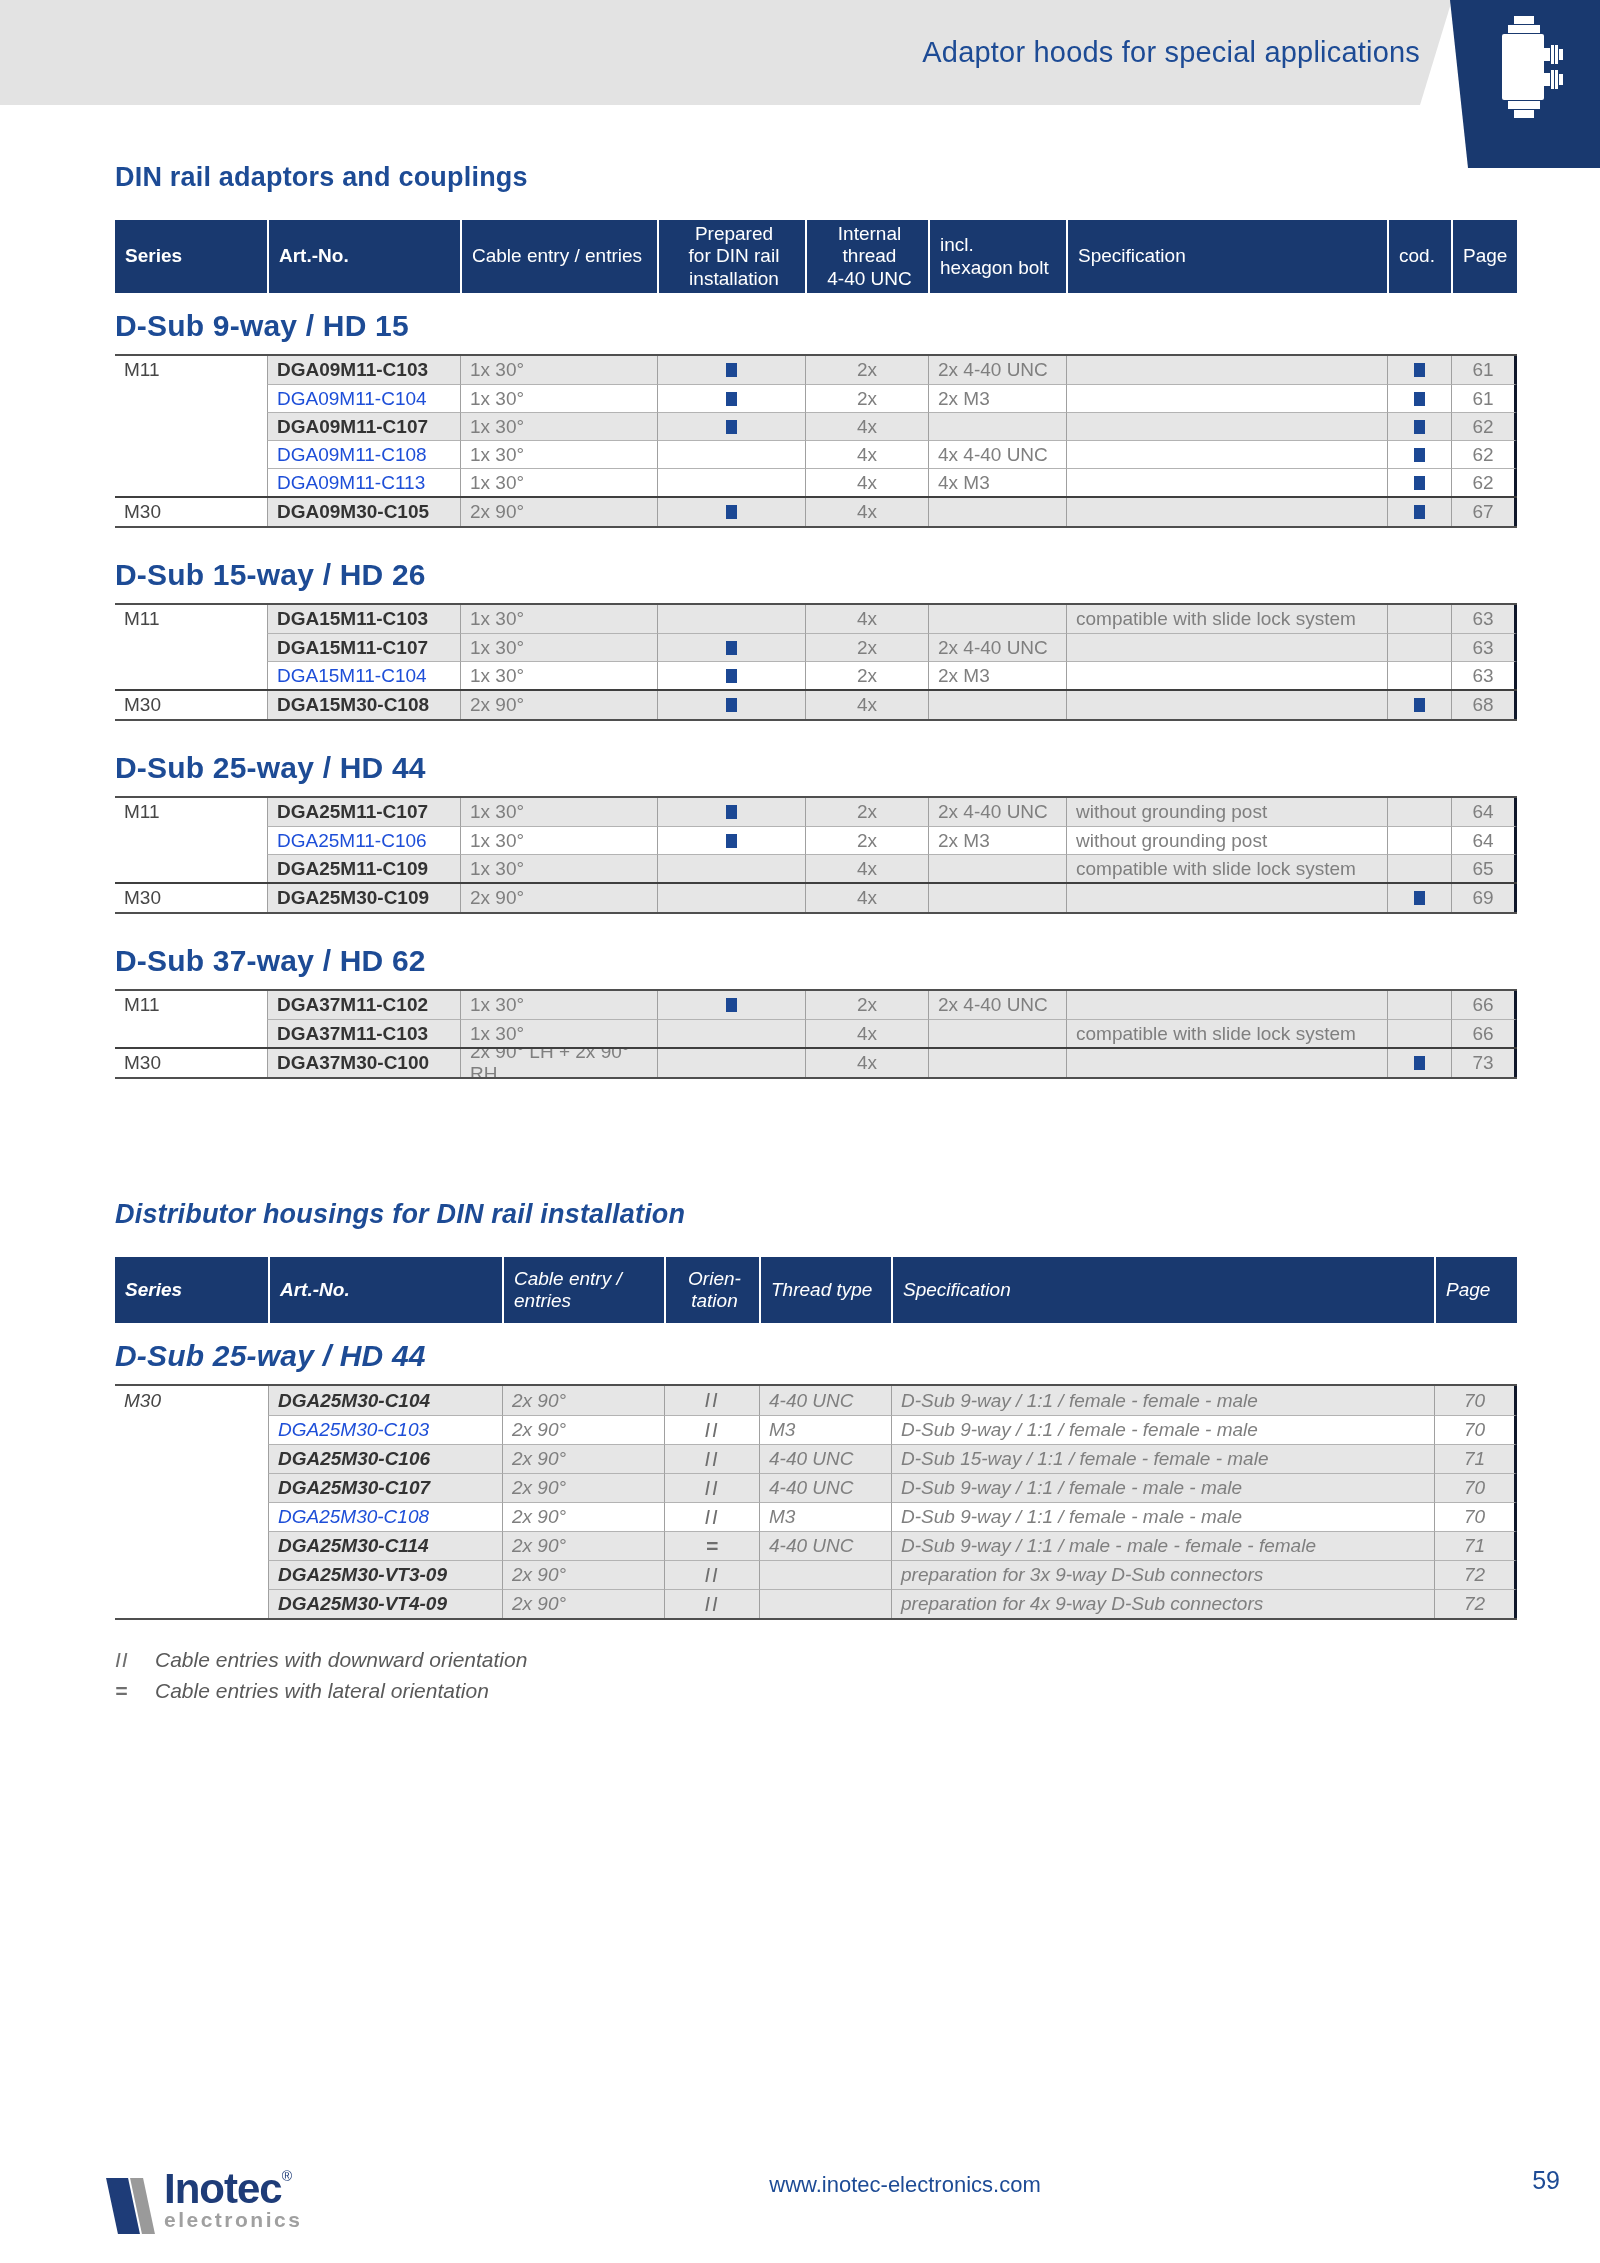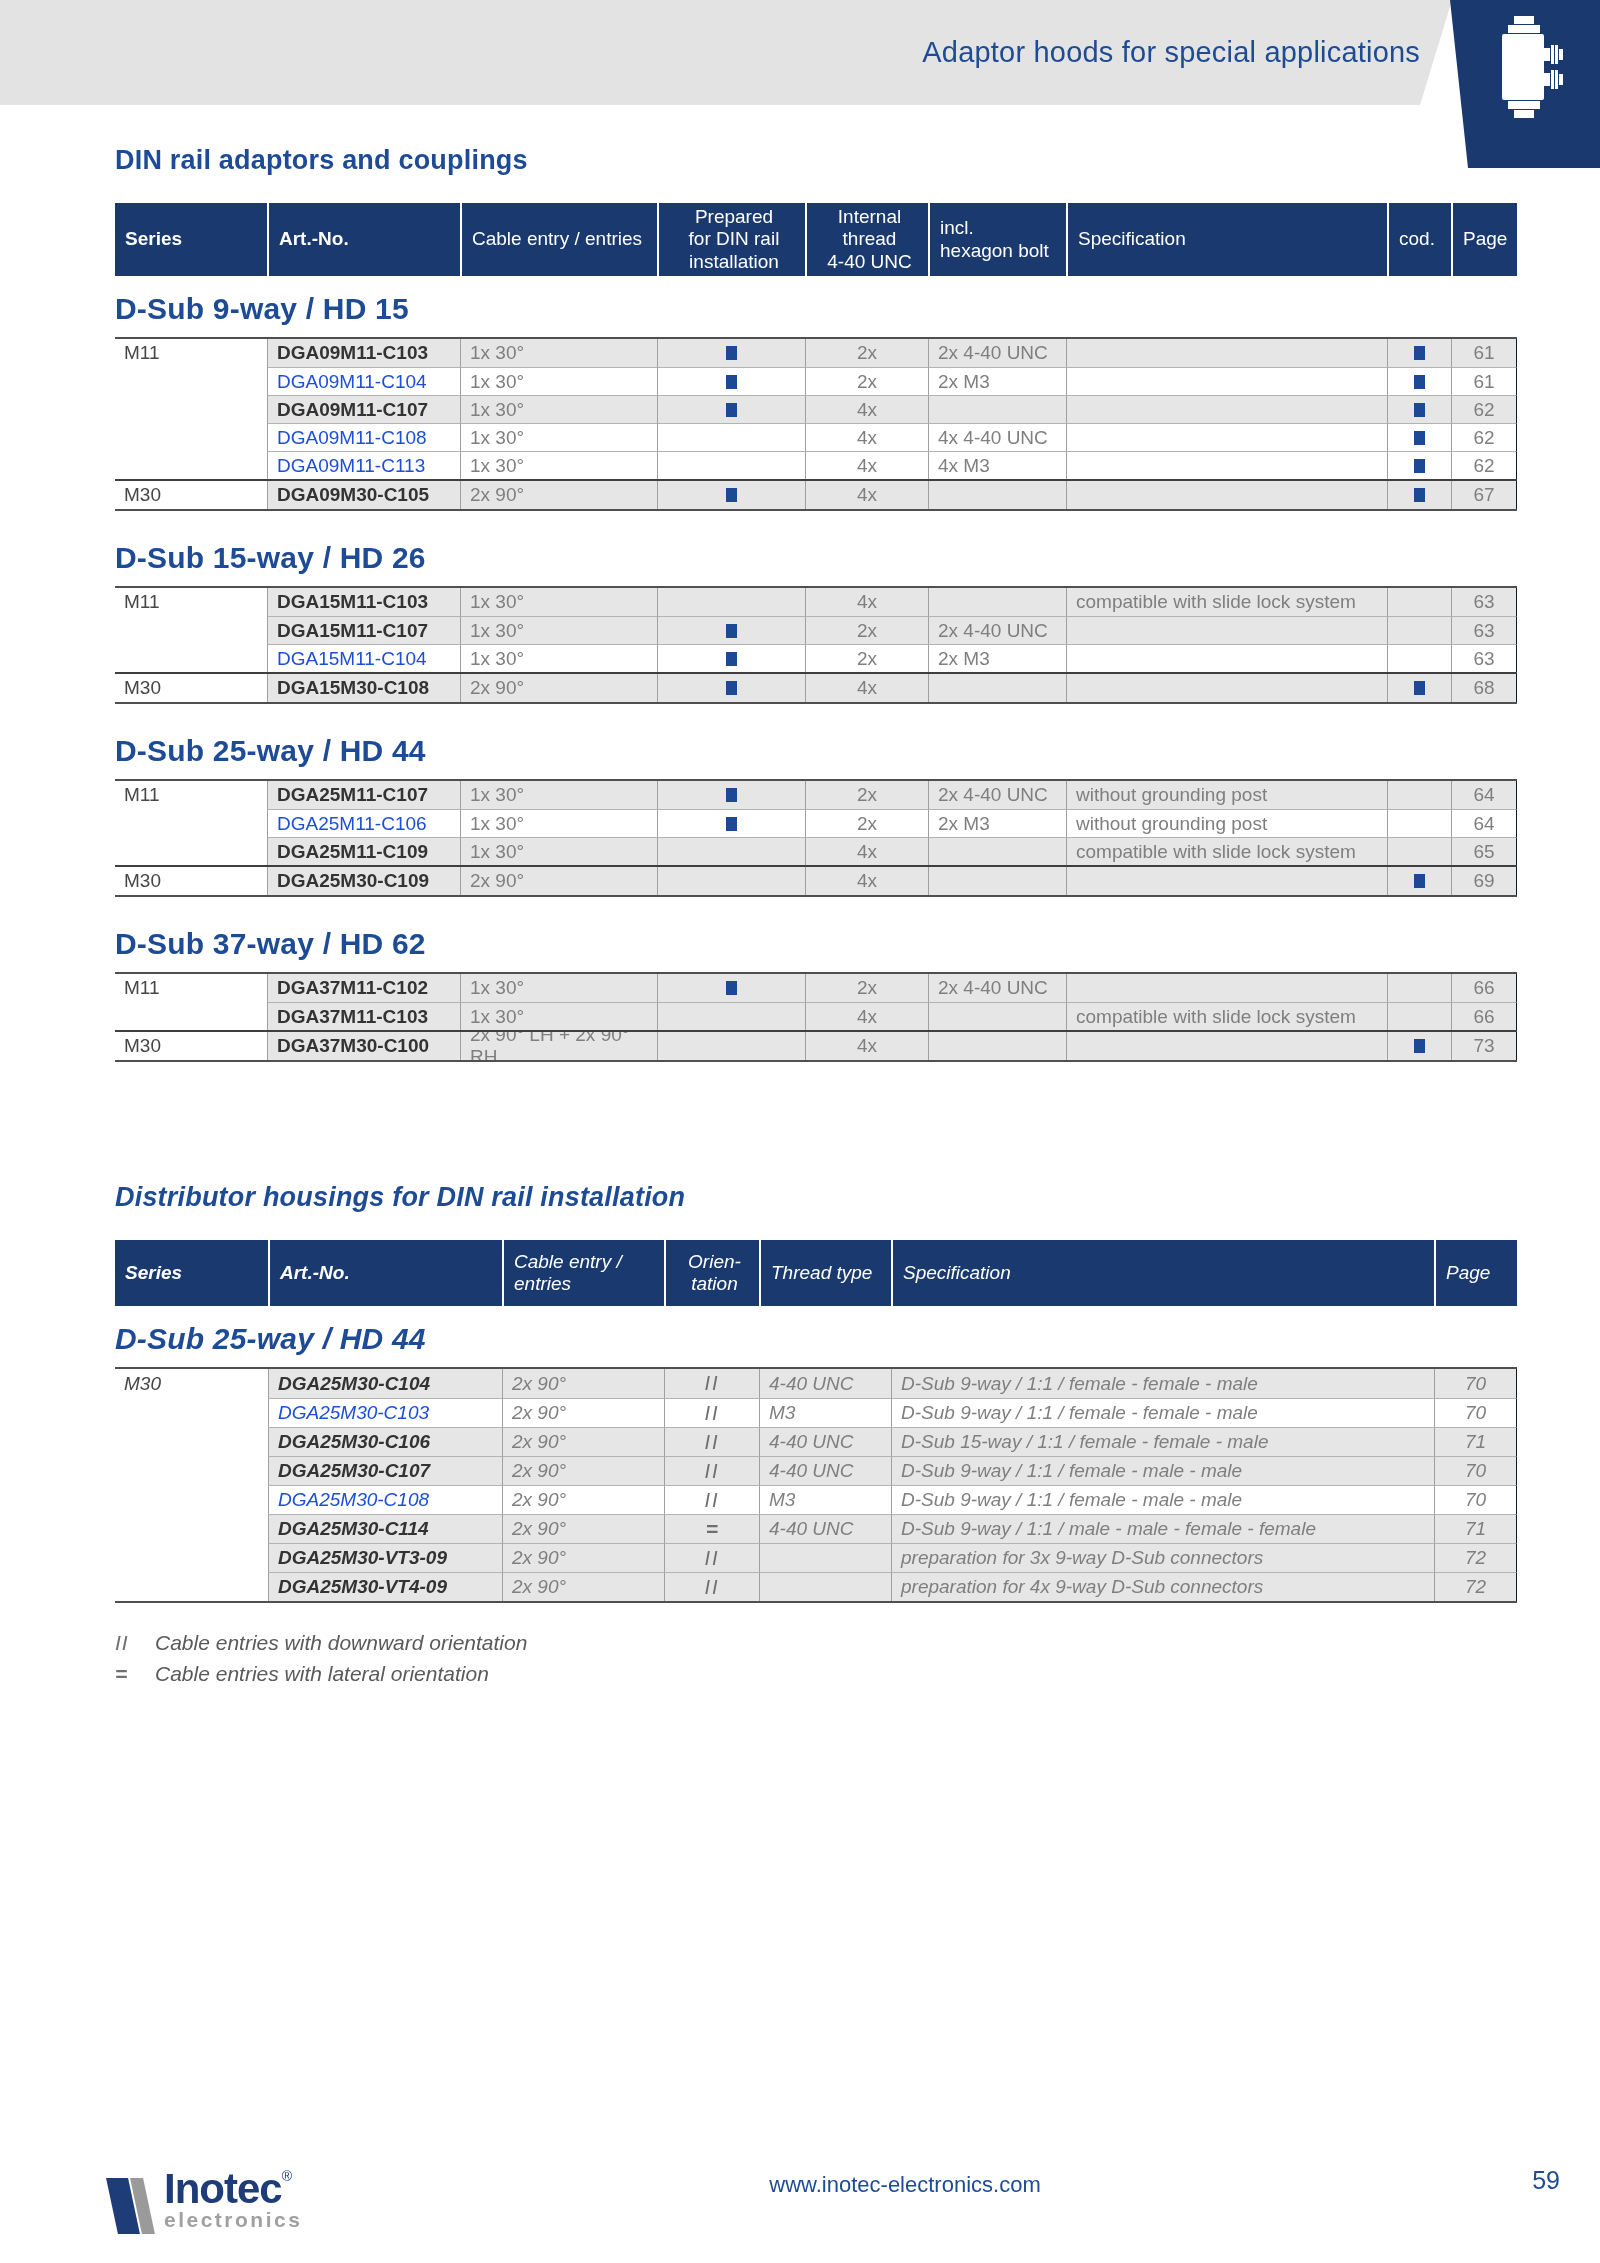--- a/index.html
+++ b/index.html
@@ -9,21 +9,21 @@
   
   .band{position:absolute;left:0;top:0;width:1600px;height:105px;background:#e3e3e3;
         clip-path:polygon(0 0,1452px 0,1420px 100%,0 100%);
         display:flex;align-items:center;justify-content:flex-end;padding-right:180px;box-sizing:border-box;padding-left:31px;}
   .band-title{color:#1d4b95;font-size:29px;letter-spacing:.2px;}
   .corner{position:absolute;top:0;left:1448px;width:152px;height:168px;background:#19396f;
           clip-path:polygon(2px 0,152px 0,152px 168px,20px 168px);}
   .corner svg{position:absolute;left:42px;top:12px;}
 
   
-  .content{position:absolute;left:115px;top:145px;width:1402px;}
+  .content{position:absolute;left:115px;top:162px;width:1402px;}
   h1{font-size:27px;color:#1d4b95;font-weight:bold;margin:0 0 27px 0;letter-spacing:.2px;}
   h2.sec-title{font-size:30px;color:#1d4b95;font-weight:bold;margin:30px 0 11px 0;letter-spacing:.2px;}
   #t1-sections h2.sec-title:first-child{margin-top:16px;}
 
   
   .thead{display:grid;background:#19396f;color:#fff;}
   .t1-grid{grid-template-columns:152px 193px 197px 148px 123px 138px 321px 64px 66px;}
   .t2-grid{grid-template-columns:153px 234px 162px 95px 132px 543px 83px;}
   .thead{height:73px;}
   .thead.t2h{height:66px;}
@@ -32,21 +32,21 @@
   .hcell.b{font-weight:bold;}
   .hcell.center{justify-content:center;text-align:center;padding-left:4px;}
 
   
   .sec{border-top:2px solid #4f4f4f;border-bottom:2px solid #4f4f4f;}
   .row{display:grid;height:28px;}
   .t2 .row{height:29px;}
   .row.gsep{border-top:2px solid #3f3f3f;}
   .cell{display:flex;align-items:center;font-size:19px;color:#7f7f7f;padding-left:9px;box-sizing:border-box;overflow:hidden;}
   .cell + .cell{border-left:1px solid #a0a0a0;}
-  .row .cell:last-child{border-right:1px solid #0f172a;}
+  .row .cell:last-child{border-right:3px solid #0f172a;}
   .row + .row:not(.gsep) > .cell:not(.series){border-top:1px solid #b3b3b3;}
   .cell.series{background:#fff;color:#464646;}
   .cell.art{color:#1d4ed8;}
   .row.hl .cell:not(.series){background:#e6e6e6;}
   .row.hl .cell.art{font-weight:bold;color:#333;}
   .cell.center{justify-content:center;padding-left:0;}
   .mark{display:block;width:11px;height:14px;background:#1c4894;}
   .sym-ii{letter-spacing:2px;color:#6f6f6f;font-size:20px;}
   .sym-eq{color:#6f6f6f;font-size:21px;font-weight:bold;}
 

